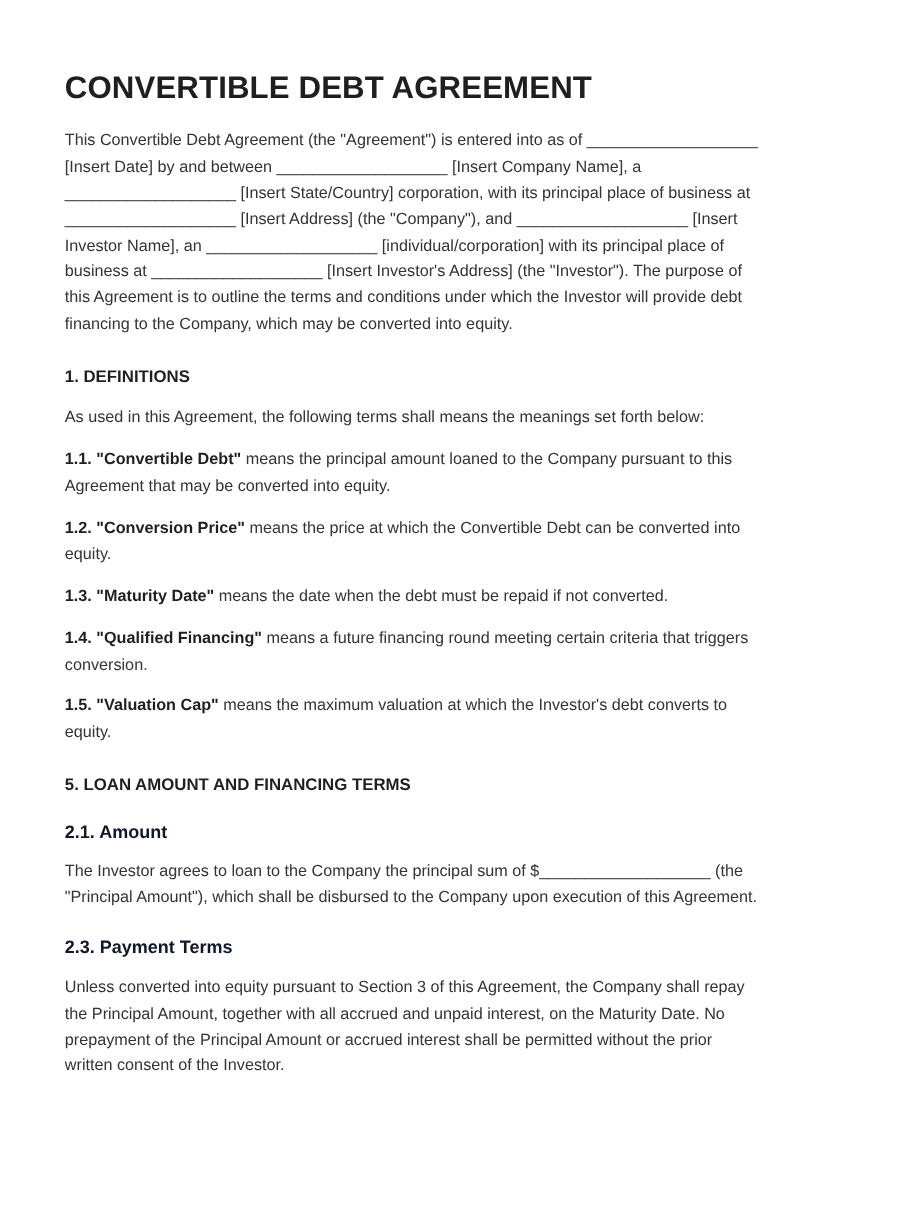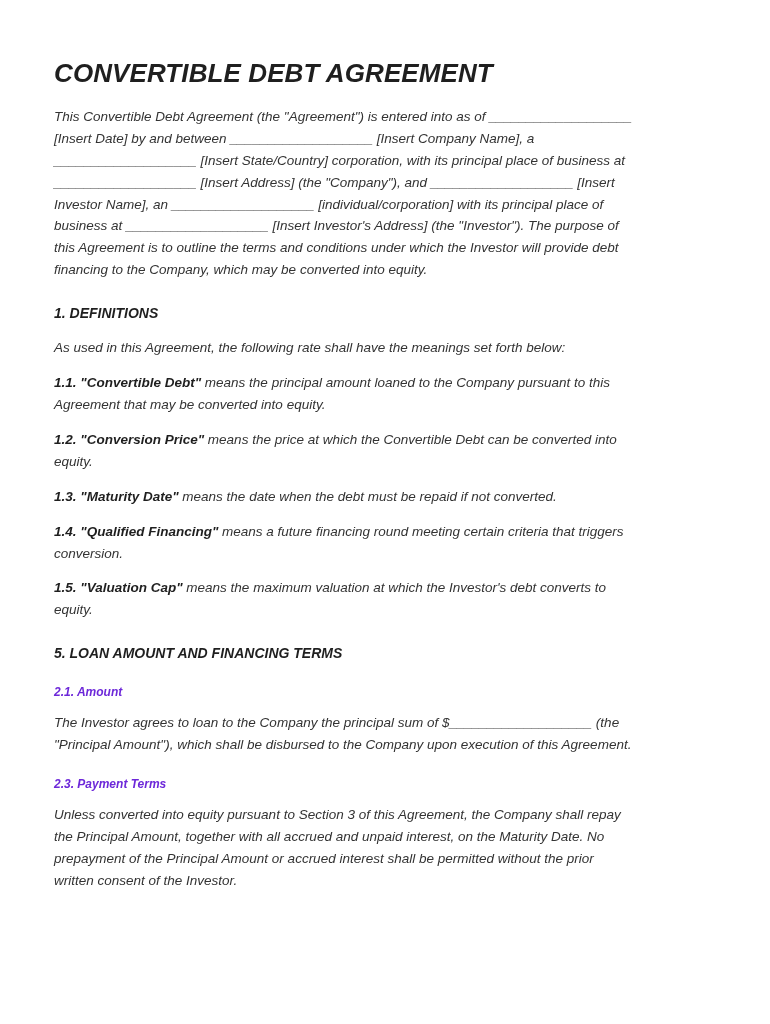--- a/index.html
+++ b/index.html
@@ -15,21 +15,20 @@
     -webkit-font-smoothing: antialiased;
   }
   .page {
     position: relative;
     width: 690px;
     height: 1024px;
     background: #ffffff;
     box-sizing: border-box;
     padding: 58px 56px 0 54px;
     overflow: hidden;
-    font-style: italic;
   }
   .doc-title {
     font-size: 26px;
     font-weight: bold;
     letter-spacing: 0.1px;
     color: #1f1f1f;
     margin: 0 0 17px 0;
     line-height: 1.2;
   }
   p.body-text {
@@ -40,23 +39,23 @@
     text-align: left;
   }
   h2.section-heading {
     font-size: 14px;
     font-weight: bold;
     color: #1f1f1f;
     margin: 24px 0 14px 0;
     line-height: 1.25;
   }
   h3.sub-heading {
-    font-size: 12px;
+    font-size: 15px;
     font-weight: bold;
-    color: #6d28d9;
+    color: #0f172a;
     margin: 22px 0 12px 0;
     line-height: 1.25;
   }
   .def-item {
     font-size: 13.5px;
     line-height: 1.62;
     margin: 0 0 13px 0;
     color: #333333;
   }
   .def-item b {
@@ -71,21 +70,21 @@
 <body>
 
 <div class="page">
 
   <h1 class="doc-title">CONVERTIBLE DEBT AGREEMENT</h1>
 
   <p class="body-text">This Convertible Debt Agreement (the "Agreement") is entered into as of ___________________ [Insert Date] by and between ___________________ [Insert Company Name], a ___________________ [Insert State/Country] corporation, with its principal place of business at ___________________ [Insert Address] (the "Company"), and ___________________ [Insert Investor Name], an ___________________ [individual/corporation] with its principal place of business at ___________________ [Insert Investor's Address] (the "Investor"). The purpose of this Agreement is to outline the terms and conditions under which the Investor will provide debt financing to the Company, which may be converted into equity.</p>
 
   <h2 class="section-heading">1. DEFINITIONS</h2>
 
-  <p class="body-text tight">As used in this Agreement, the following rate shall have the meanings set forth below:</p>
+  <p class="body-text tight">As used in this Agreement, the following terms shall means the meanings set forth below:</p>
 
   <p class="def-item">
     <b>1.1. "Convertible Debt"</b><span> means the principal amount loaned to the Company pursuant to this Agreement that may be converted into equity.</span>
   </p>
   <p class="def-item">
     <b>1.2. "Conversion Price"</b><span> means the price at which the Convertible Debt can be converted into equity.</span>
   </p>
   <p class="def-item">
     <b>1.3. "Maturity Date"</b><span> means the date when the debt must be repaid if not converted.</span>
   </p>

